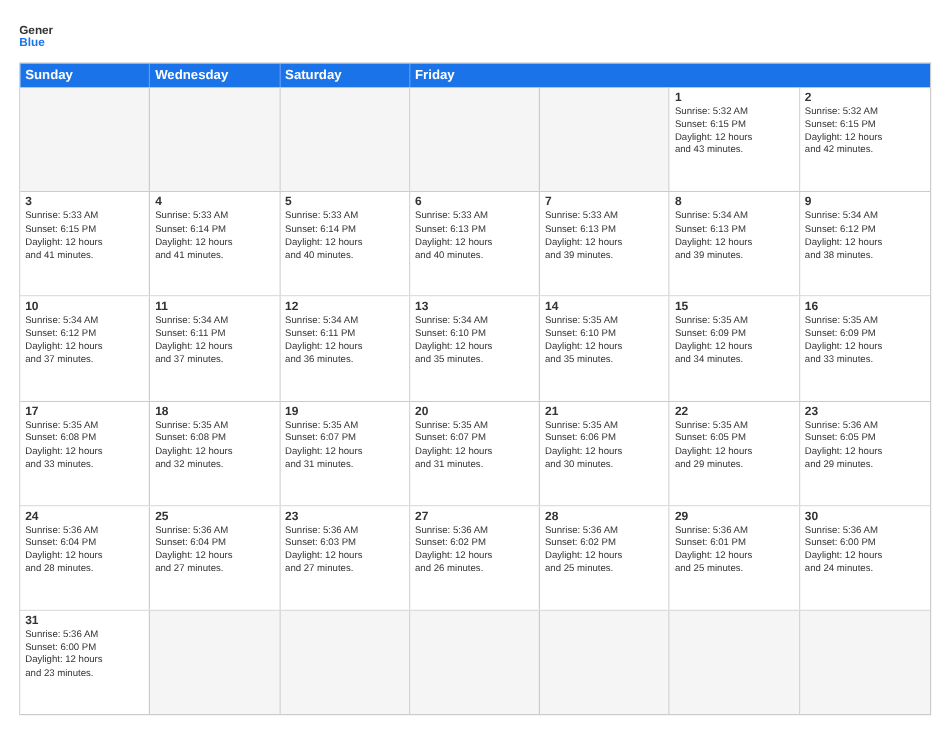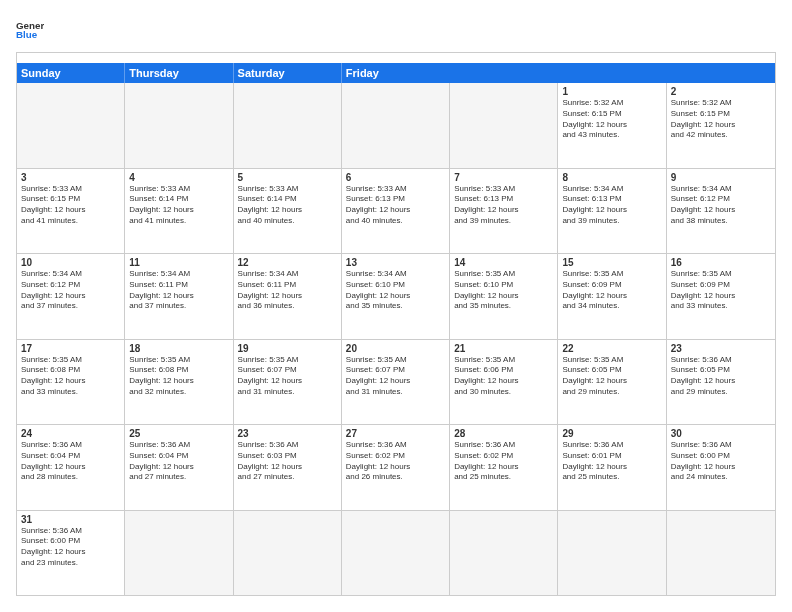--- a/index.html
+++ b/index.html
@@ -48,21 +48,20 @@
     .calendar {
       flex: 1;
       display: flex;
       flex-direction: column;
       border: 1px solid #ccc;
     }
     .cal-header {
       display: grid;
       grid-template-columns: repeat(7, 1fr);
       background: #1a73e8;
-      margin-top: 10px;
     }
     .cal-header-cell {
       color: #fff;
       font-size: 11px;
       font-weight: bold;
       padding: 4px 4px;
       text-align: left;
       border-right: 1px solid rgba(255,255,255,0.3);
     }
     .cal-header-cell:last-child { border-right: none; }
@@ -114,21 +113,21 @@
     </div>
     <div class="title-block">
       <div class="month-year"></div>
       <div class="location"></div>
     </div>
   </div>
 
   <div class="calendar">
     <div class="cal-header" id="cal-header-row">
         <div class="cal-header-cell">Sunday</div>
-        <div class="cal-header-cell">Thursday</div>
+        <div class="cal-header-cell">Wednesday</div>
         <div class="cal-header-cell">Saturday</div>
         <div class="cal-header-cell">Friday</div>
       </div>
     <div class="cal-body" id="cal-body">
         <div class="cal-row">
           <div class="cal-cell empty"></div>
           <div class="cal-cell empty"></div>
           <div class="cal-cell empty"></div>
           <div class="cal-cell empty"></div>
           <div class="cal-cell empty"></div>

